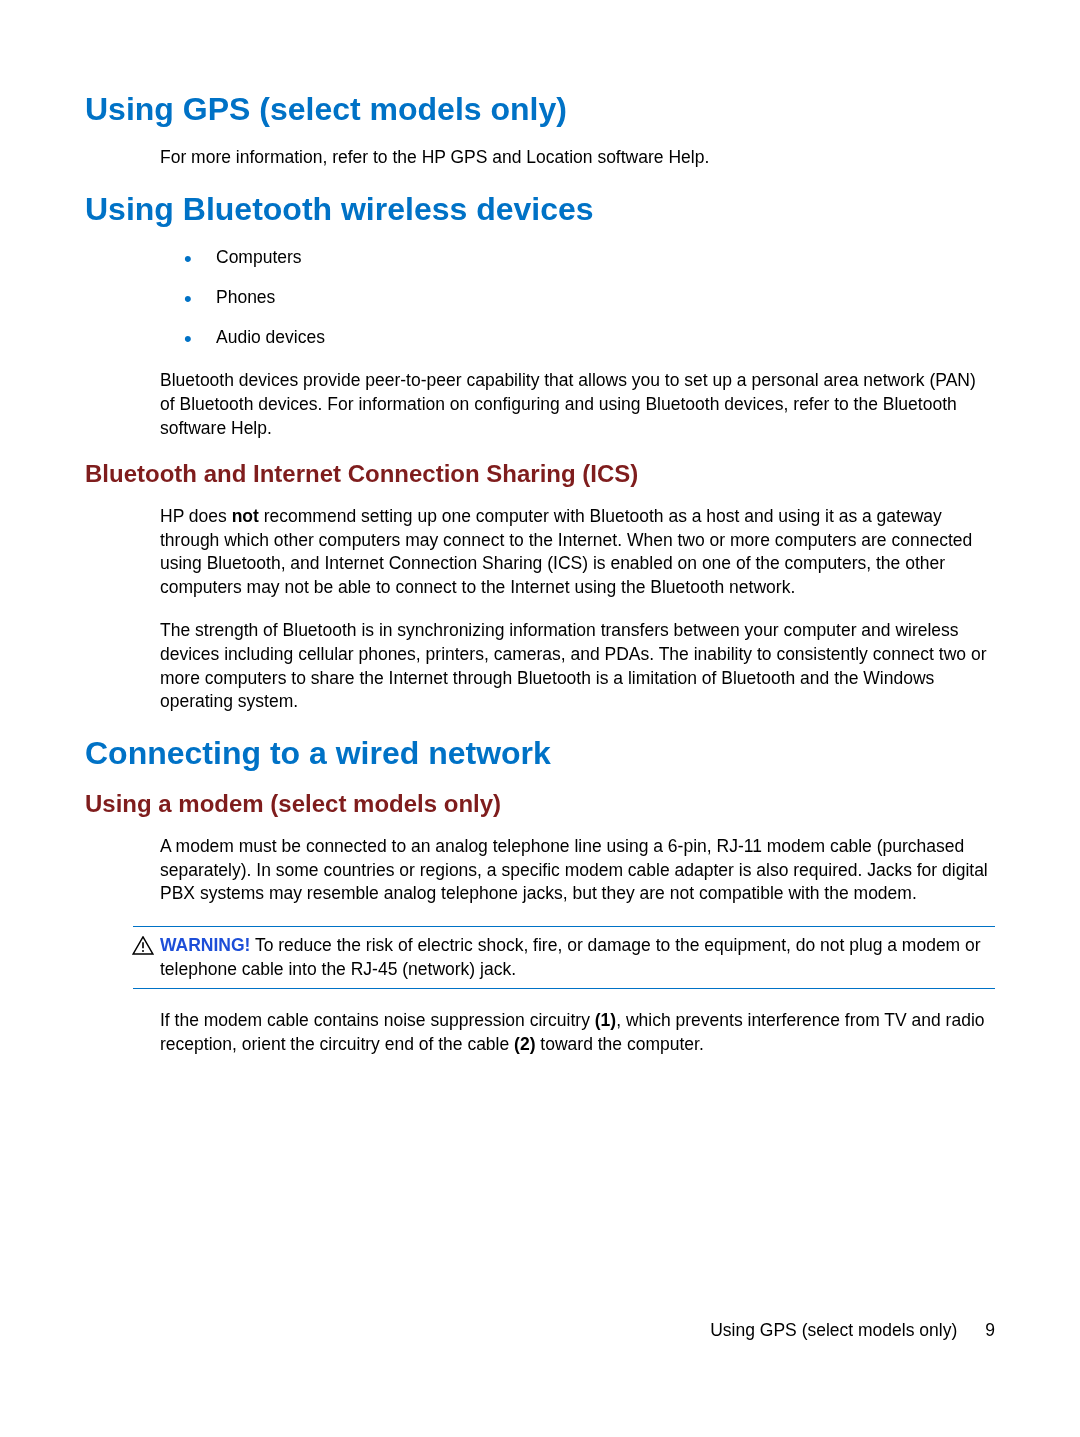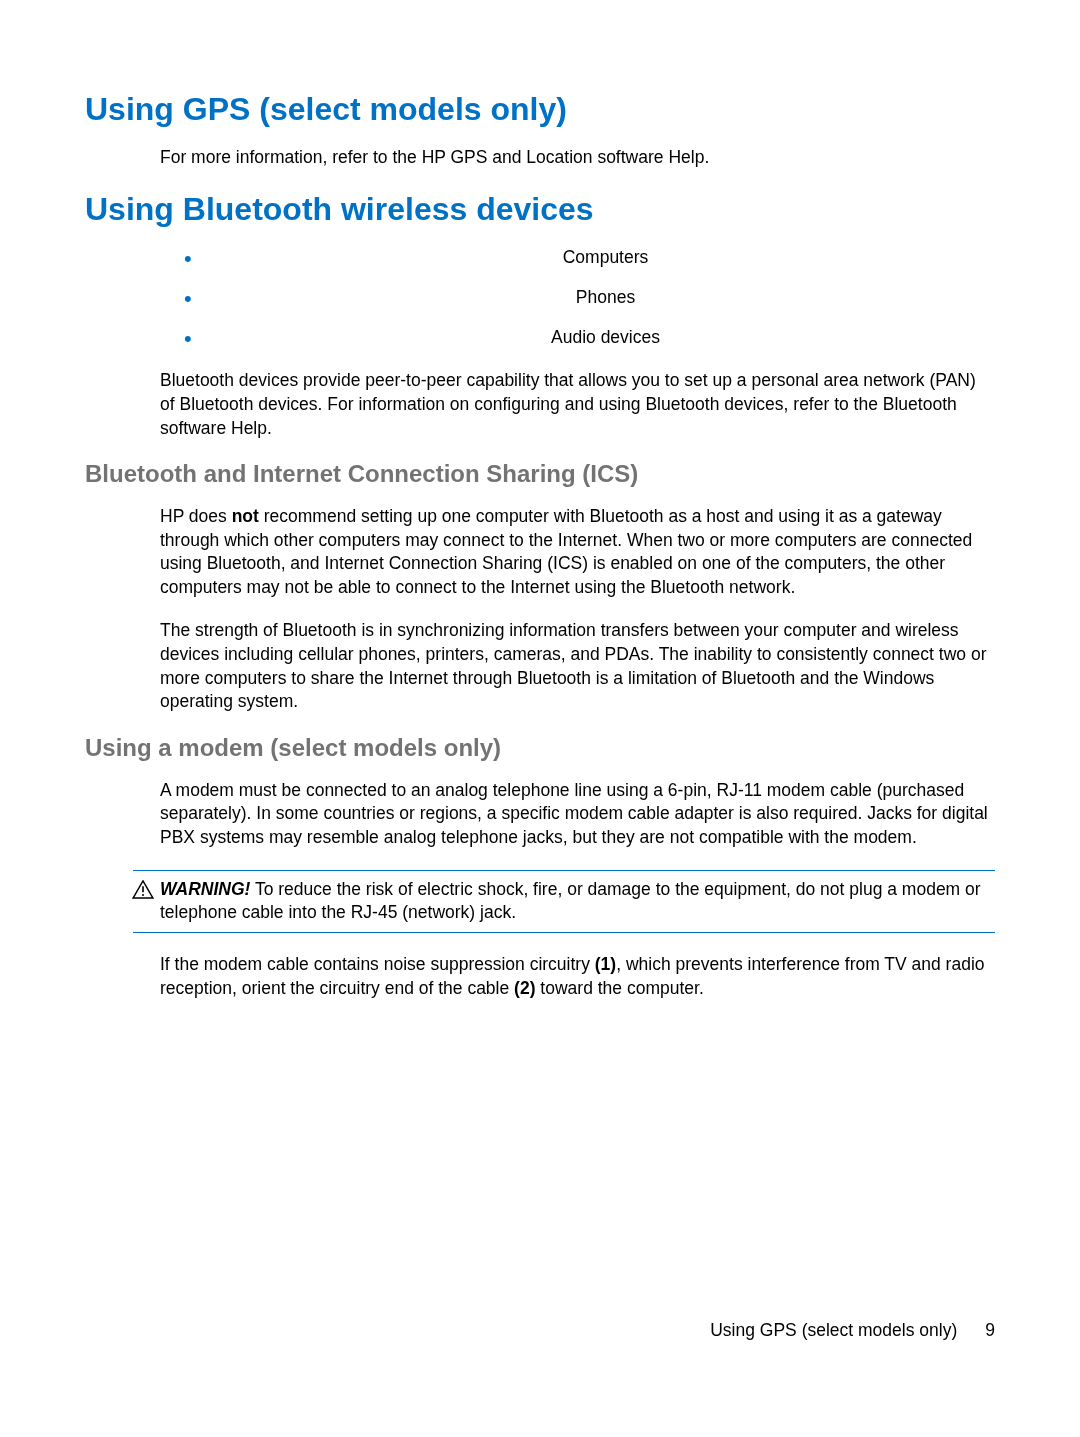--- a/index.html
+++ b/index.html
@@ -15,21 +15,21 @@
       padding: 90px 85px 60px 85px;
     }
     .h1 {
       color: #0072c6;
       font-size: 32px;
       font-weight: bold;
       margin-bottom: 18px;
       line-height: 1.2;
     }
     .h2 {
-      color: #737373;
+      color: #7f1d1d;
       font-size: 24px;
       font-weight: bold;
       margin-bottom: 16px;
       margin-top: 4px;
       line-height: 1.2;
     }
     .body-text {
       font-size: 17.5px;
       line-height: 1.35;
       margin-left: 75px;
@@ -42,21 +42,20 @@
       list-style: none;
       margin-left: 75px;
       margin-bottom: 20px;
     }
     ul.bullets li {
       font-size: 17.5px;
       line-height: 1.35;
       padding-left: 56px;
       position: relative;
       margin-bottom: 16px;
-      text-align: center;
     }
     ul.bullets li::before {
       content: "•";
       color: #0072c6;
       font-size: 22px;
       position: absolute;
       left: 24px;
       top: -2px;
     }
     .warning-box {
@@ -74,23 +73,22 @@
       position: relative;
     }
     .warning-icon {
       position: absolute;
       left: -1px;
       top: 2px;
       width: 22px;
       height: 19px;
     }
     .warning-label {
-      color: #000000;
+      color: #1d4ed8;
       font-weight: bold;
-      font-style: italic;
     }
     .bold { font-weight: bold; }
     .footer {
       position: absolute;
       bottom: 96px;
       right: 85px;
       font-size: 17.5px;
       display: flex;
       align-items: baseline;
       gap: 28px;
@@ -114,20 +112,21 @@
     <li>Audio devices</li>
   </ul>
   <p class="body-text">Bluetooth devices provide peer-to-peer capability that allows you to set up a personal area network (PAN) of Bluetooth devices. For information on configuring and using Bluetooth devices, refer to the Bluetooth software Help.</p>
 
   <h2 class="h2">Bluetooth and Internet Connection Sharing (ICS)</h2>
   <p class="body-text">
     <span>HP does </span><span class="bold">not</span><span> recommend setting up one computer with Bluetooth as a host and using it as a gateway through which other computers may connect to the Internet. When two or more computers are connected using Bluetooth, and Internet Connection Sharing (ICS) is enabled on one of the computers, the other computers may not be able to connect to the Internet using the Bluetooth network.</span>
   </p>
   <p class="body-text">The strength of Bluetooth is in synchronizing information transfers between your computer and wireless devices including cellular phones, printers, cameras, and PDAs. The inability to consistently connect two or more computers to share the Internet through Bluetooth is a limitation of Bluetooth and the Windows operating system.</p>
 
+  <h1 class="h1 section-gap">Connecting to a wired network</h1>
   <h2 class="h2">Using a modem (select models only)</h2>
   <p class="body-text">A modem must be connected to an analog telephone line using a 6-pin, RJ-11 modem cable (purchased separately). In some countries or regions, a specific modem cable adapter is also required. Jacks for digital PBX systems may resemble analog telephone jacks, but they are not compatible with the modem.</p>
 
   <div class="warning-box">
     <div class="warning-content">
       <svg class="warning-icon" viewBox="0 0 24 21">
         <path d="M12 1 L23 20 L1 20 Z" fill="none" stroke="#000" stroke-width="1.6"></path>
         <line x1="12" y1="7" x2="12" y2="13.5" stroke="#000" stroke-width="1.8"></line>
         <circle cx="12" cy="16.5" r="1.1" fill="#000"></circle>
       </svg>

